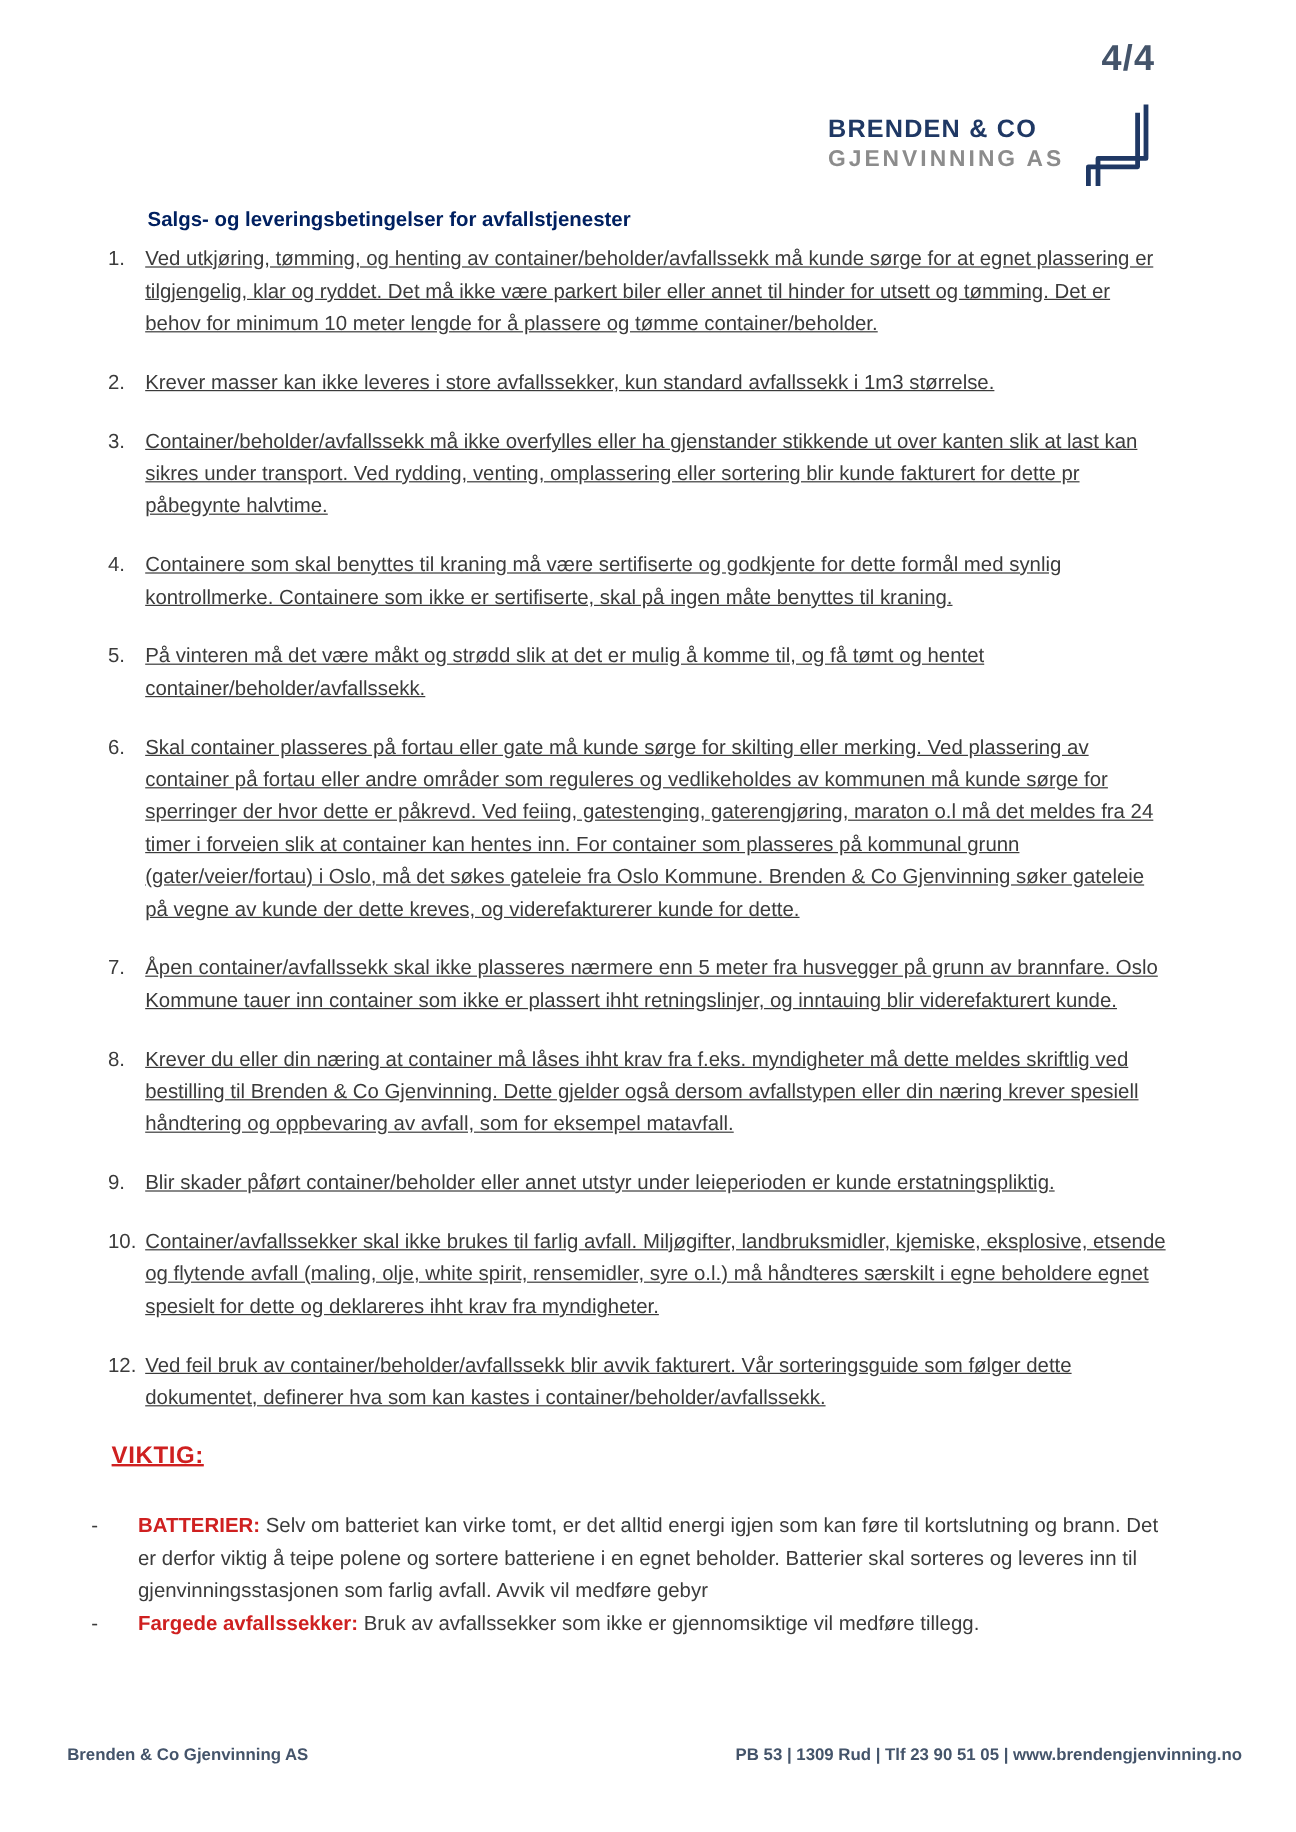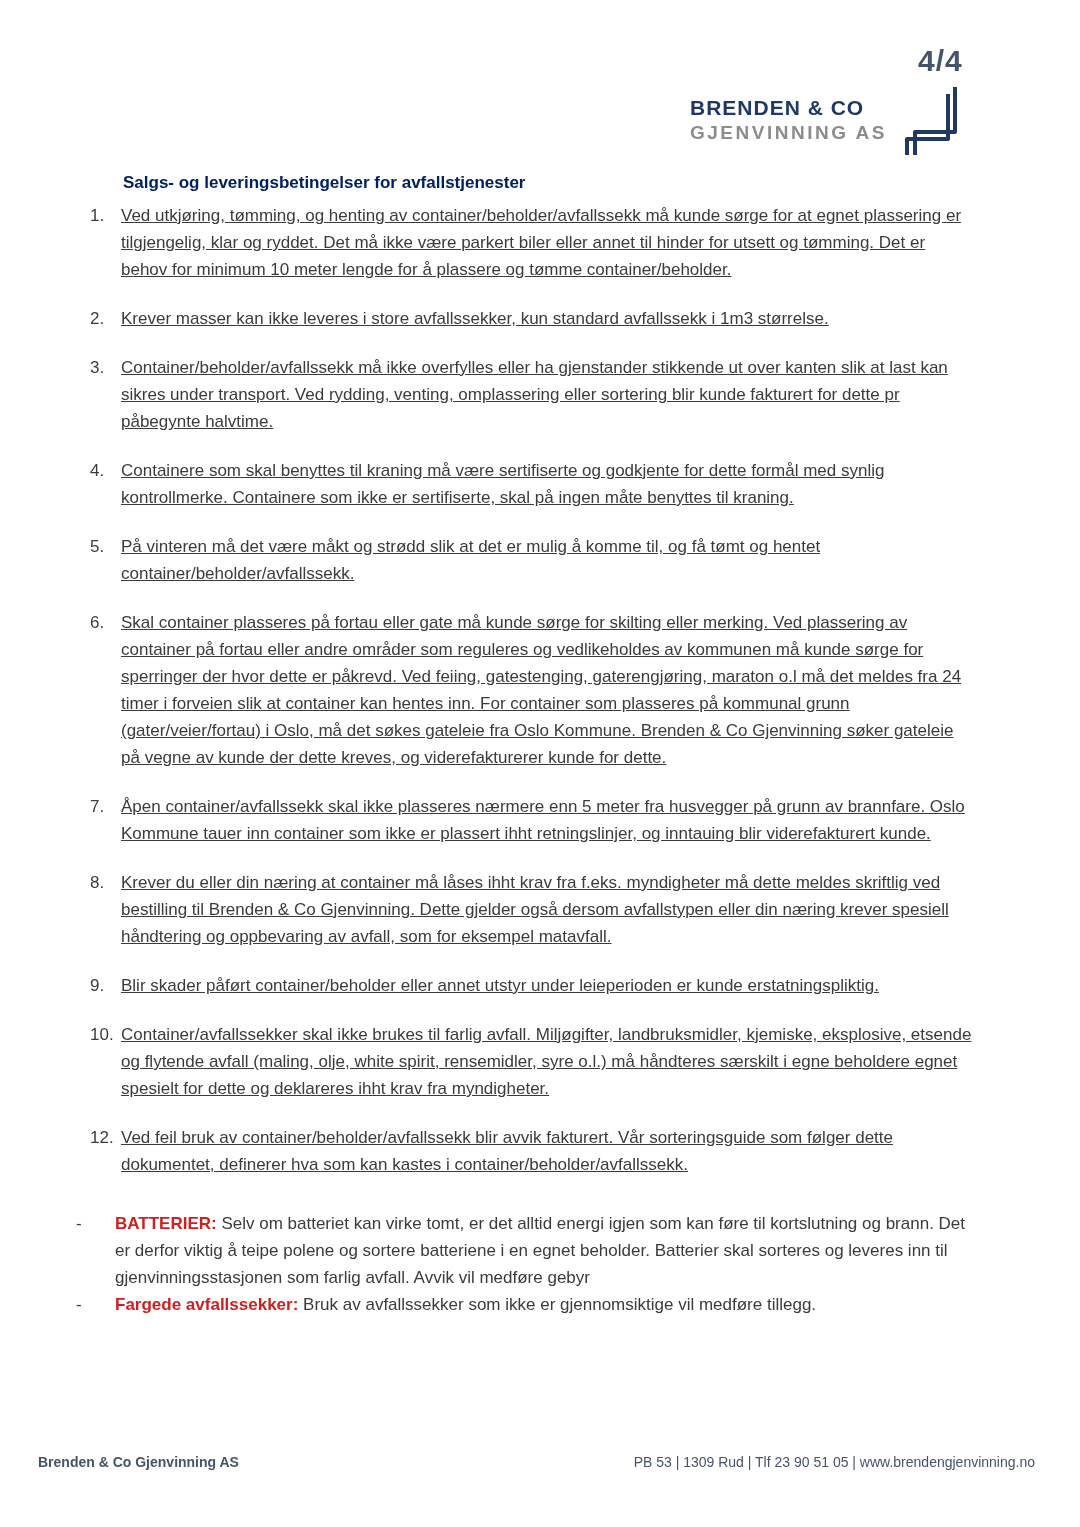--- a/index.html
+++ b/index.html
@@ -22,21 +22,21 @@
     width: 1080px;
     height: 1527px;
     background: var(--page-bg);
     overflow: hidden;
   }
 
   
   .header { position: relative; height: 172px; }
   .page-number {
     position: absolute;
-    top: 44px;
+    top: 32px;
     left: 918px;
     font-size: 30px;
     font-weight: bold;
     color: var(--footer-text);
     letter-spacing: 1px;
   }
   .logo-row { position: absolute; top: 96px; left: 690px; }
   .logo-name {
     font-size: 21px;
     font-weight: bold;
@@ -96,30 +96,30 @@
     line-height: 27px;
   }
   .bullet-marker { flex: none; width: 39px; }
   .bullet-text { flex: 1; max-width: 852px; }
   .bullet-lead { font-weight: bold; color: var(--accent-red); }
 
   
   .footer {
     position: absolute;
     top: 1454px;
-    left: 38px;
+    left: 56px;
     right: 45px;
     display: flex;
     justify-content: space-between;
     align-items: flex-start;
     font-size: 14px;
     color: var(--footer-text);
   }
   .footer-company { font-weight: bold; }
-  .footer-contact { font-weight: normal; }
+  .footer-contact { font-weight: bold; }
 </style>
 </head>
 <body>
 
 <div class="page">
 
   <div class="header">
     <div class="page-number">4/4</div>
     <div class="logo-row">
       <div class="logo-name">BRENDEN &amp; CO</div>
@@ -173,20 +173,21 @@
       <div class="term-row">
         <span class="term-num">10.</span>
         <span class="term-text">Container/avfallssekker skal ikke brukes til farlig avfall. Miljøgifter, landbruksmidler, kjemiske, eksplosive, etsende og flytende avfall (maling, olje, white spirit, rensemidler, syre o.l.) må håndteres særskilt i egne beholdere egnet spesielt for dette og deklareres ihht krav fra myndigheter.</span>
       </div>
       <div class="term-row">
         <span class="term-num">12.</span>
         <span class="term-text">Ved feil bruk av container/beholder/avfallssekk blir avvik fakturert. Vår sorteringsguide som følger dette dokumentet, definerer hva som kan kastes i container/beholder/avfallssekk.</span>
       </div>
     </div>
 
+  <h2 class="viktig-heading">VIKTIG:</h2>
 
   <div class="important-list">
       <div class="bullet-row">
         <span class="bullet-marker">-</span>
         <span class="bullet-text"><span class="bullet-lead">BATTERIER:</span> Selv om batteriet kan virke tomt, er det alltid energi igjen som kan føre til kortslutning og brann.  Det er derfor viktig å teipe polene og sortere batteriene i en egnet beholder. Batterier skal sorteres og leveres inn til gjenvinningsstasjonen som farlig avfall. Avvik vil medføre gebyr</span>
       </div>
       <div class="bullet-row">
         <span class="bullet-marker">-</span>
         <span class="bullet-text"><span class="bullet-lead">Fargede avfallssekker:</span> Bruk av avfallssekker som ikke er gjennomsiktige vil medføre tillegg.</span>
       </div>

